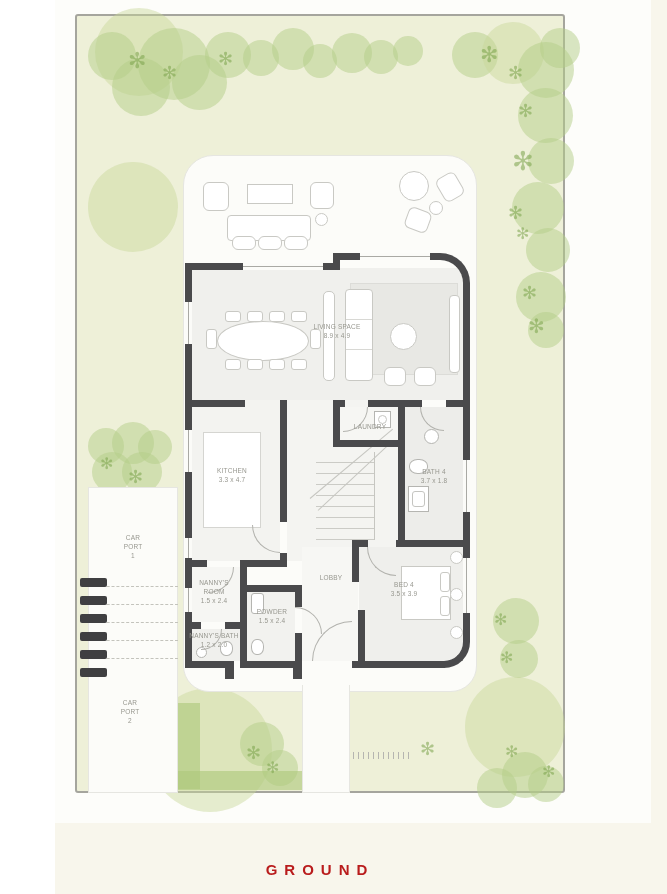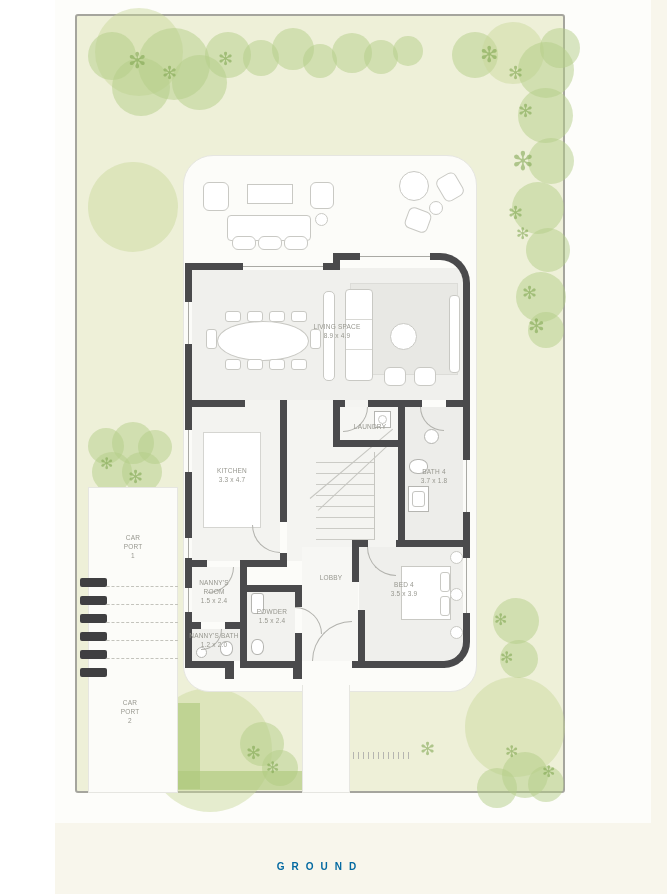--- a/index.html
+++ b/index.html
@@ -28,21 +28,21 @@
   .rlabel{position:absolute;transform:translate(-50%,-50%);text-align:center;color:#97978f;
           font-size:6.5px;line-height:1.35;letter-spacing:0.2px;}
   .rlabel .rname{display:block;}
   .rlabel .rdims{display:block;}
   .steps{position:absolute;background-image:repeating-linear-gradient(to bottom,#cbcbc6 0 1px,transparent 1px 11px);}
   .line{position:absolute;background:#c6c6c1;}
   .dash{position:absolute;border-top:1px dashed #c3c3bc;}
   .pillar{position:absolute;background:#3f3f41;border-radius:2px;}
   .ticks{position:absolute;background-image:repeating-linear-gradient(to right,#b5b5b0 0 1px,transparent 1px 5px);}
   .caption{position:absolute;left:320px;top:861px;transform:translateX(-50%);
-           font-size:10px;font-weight:bold;letter-spacing:7px;color:#0369a1;}
+           font-size:15px;font-weight:bold;letter-spacing:7px;color:#b91c1c;}
 </style>
 </head>
 <body>
 
 <div class="page">
   <div class="leftstrip"></div>
   <div class="card"></div>
 
   <div class="plot"></div>
 

